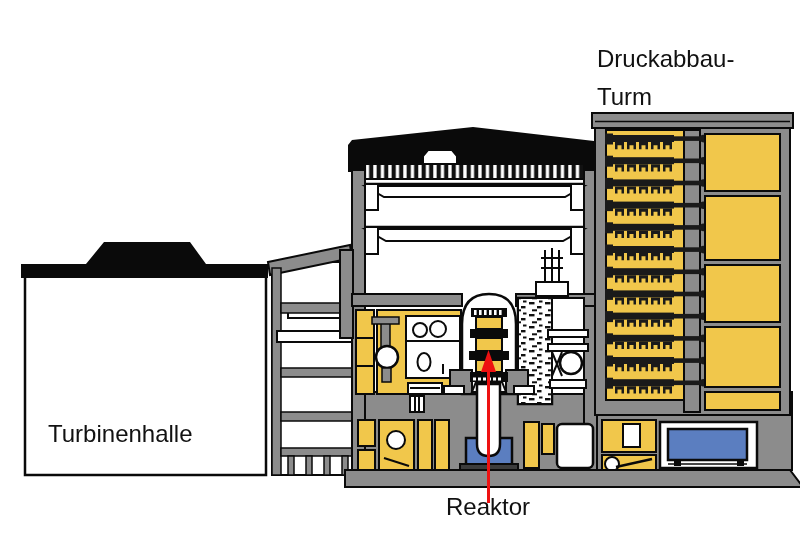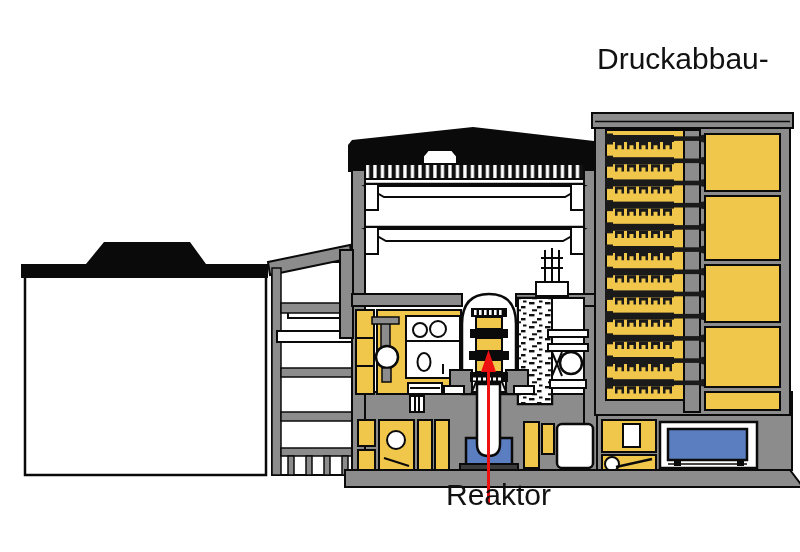--- a/index.html
+++ b/index.html
@@ -1,18 +1,18 @@
 <!DOCTYPE html>
 <html style="--highlight-yellow: #F1C74B; --structure-gray: #8C8C8C; --water-blue: #5B7EC0; --arrow-red: #EE1111; --ink-black: #0A0A0A; --paper-white: #FFFFFF;"><head>
 <meta charset="utf-8">
 <style>
   html,body{margin:0;padding:0;background:#fff;}
   .stage{position:relative;width:800px;height:552px;background:var(--paper-white,#fff);overflow:hidden;
          font-family:"Liberation Sans", sans-serif;}
-  .lbl{position:absolute;color:#111;font-size:30px;line-height:38px;white-space:nowrap;}
+  .lbl{position:absolute;color:#111;font-size:24px;line-height:38px;white-space:nowrap;}
   svg{position:absolute;left:0;top:0;}
   
   .ink{fill:var(--ink-black,#0a0a0a);}
   .wh{fill:#fff;stroke:var(--ink-black,#0a0a0a);stroke-width:2;}
   .wh3{fill:#fff;stroke:var(--ink-black,#0a0a0a);stroke-width:2.5;}
   .gy{fill:var(--structure-gray,#8c8c8c);stroke:var(--ink-black,#0a0a0a);stroke-width:2;}
   .gy1{fill:var(--structure-gray,#8c8c8c);stroke:var(--ink-black,#0a0a0a);stroke-width:1.5;}
   .yl{fill:var(--highlight-yellow,#f1c74b);stroke:var(--ink-black,#0a0a0a);stroke-width:2;}
   .bl{fill:var(--water-blue,#5b7ec0);stroke:var(--ink-black,#0a0a0a);stroke-width:2.5;}
   .ln{stroke:var(--ink-black,#0a0a0a);stroke-width:2;fill:none;}
@@ -235,18 +235,20 @@
   </g>
 
   <polygon class="gy" points="345,470 790,470 803,487 345,487"></polygon>
 
   <g>
     <line class="red-l" x1="488.5" y1="503" x2="488.5" y2="368"></line>
     <polygon class="red-f" points="488.5,350 481,372 496,372"></polygon>
   </g>
 </svg>
 
+<div class="lbl" style="left:48px;top:415px;">Turbinenhalle</div>
 <div class="lbl" style="left:597px;top:40px;">
   <div>Druckabbau-</div>
+  <div>Turm</div>
 </div>
-<div class="lbl" style="left:446px;top:476px;">Reaktor</div>
+<div class="lbl" style="left:446px;top:488px;">Reaktor</div>
 
 </div>
 
 </body></html>

